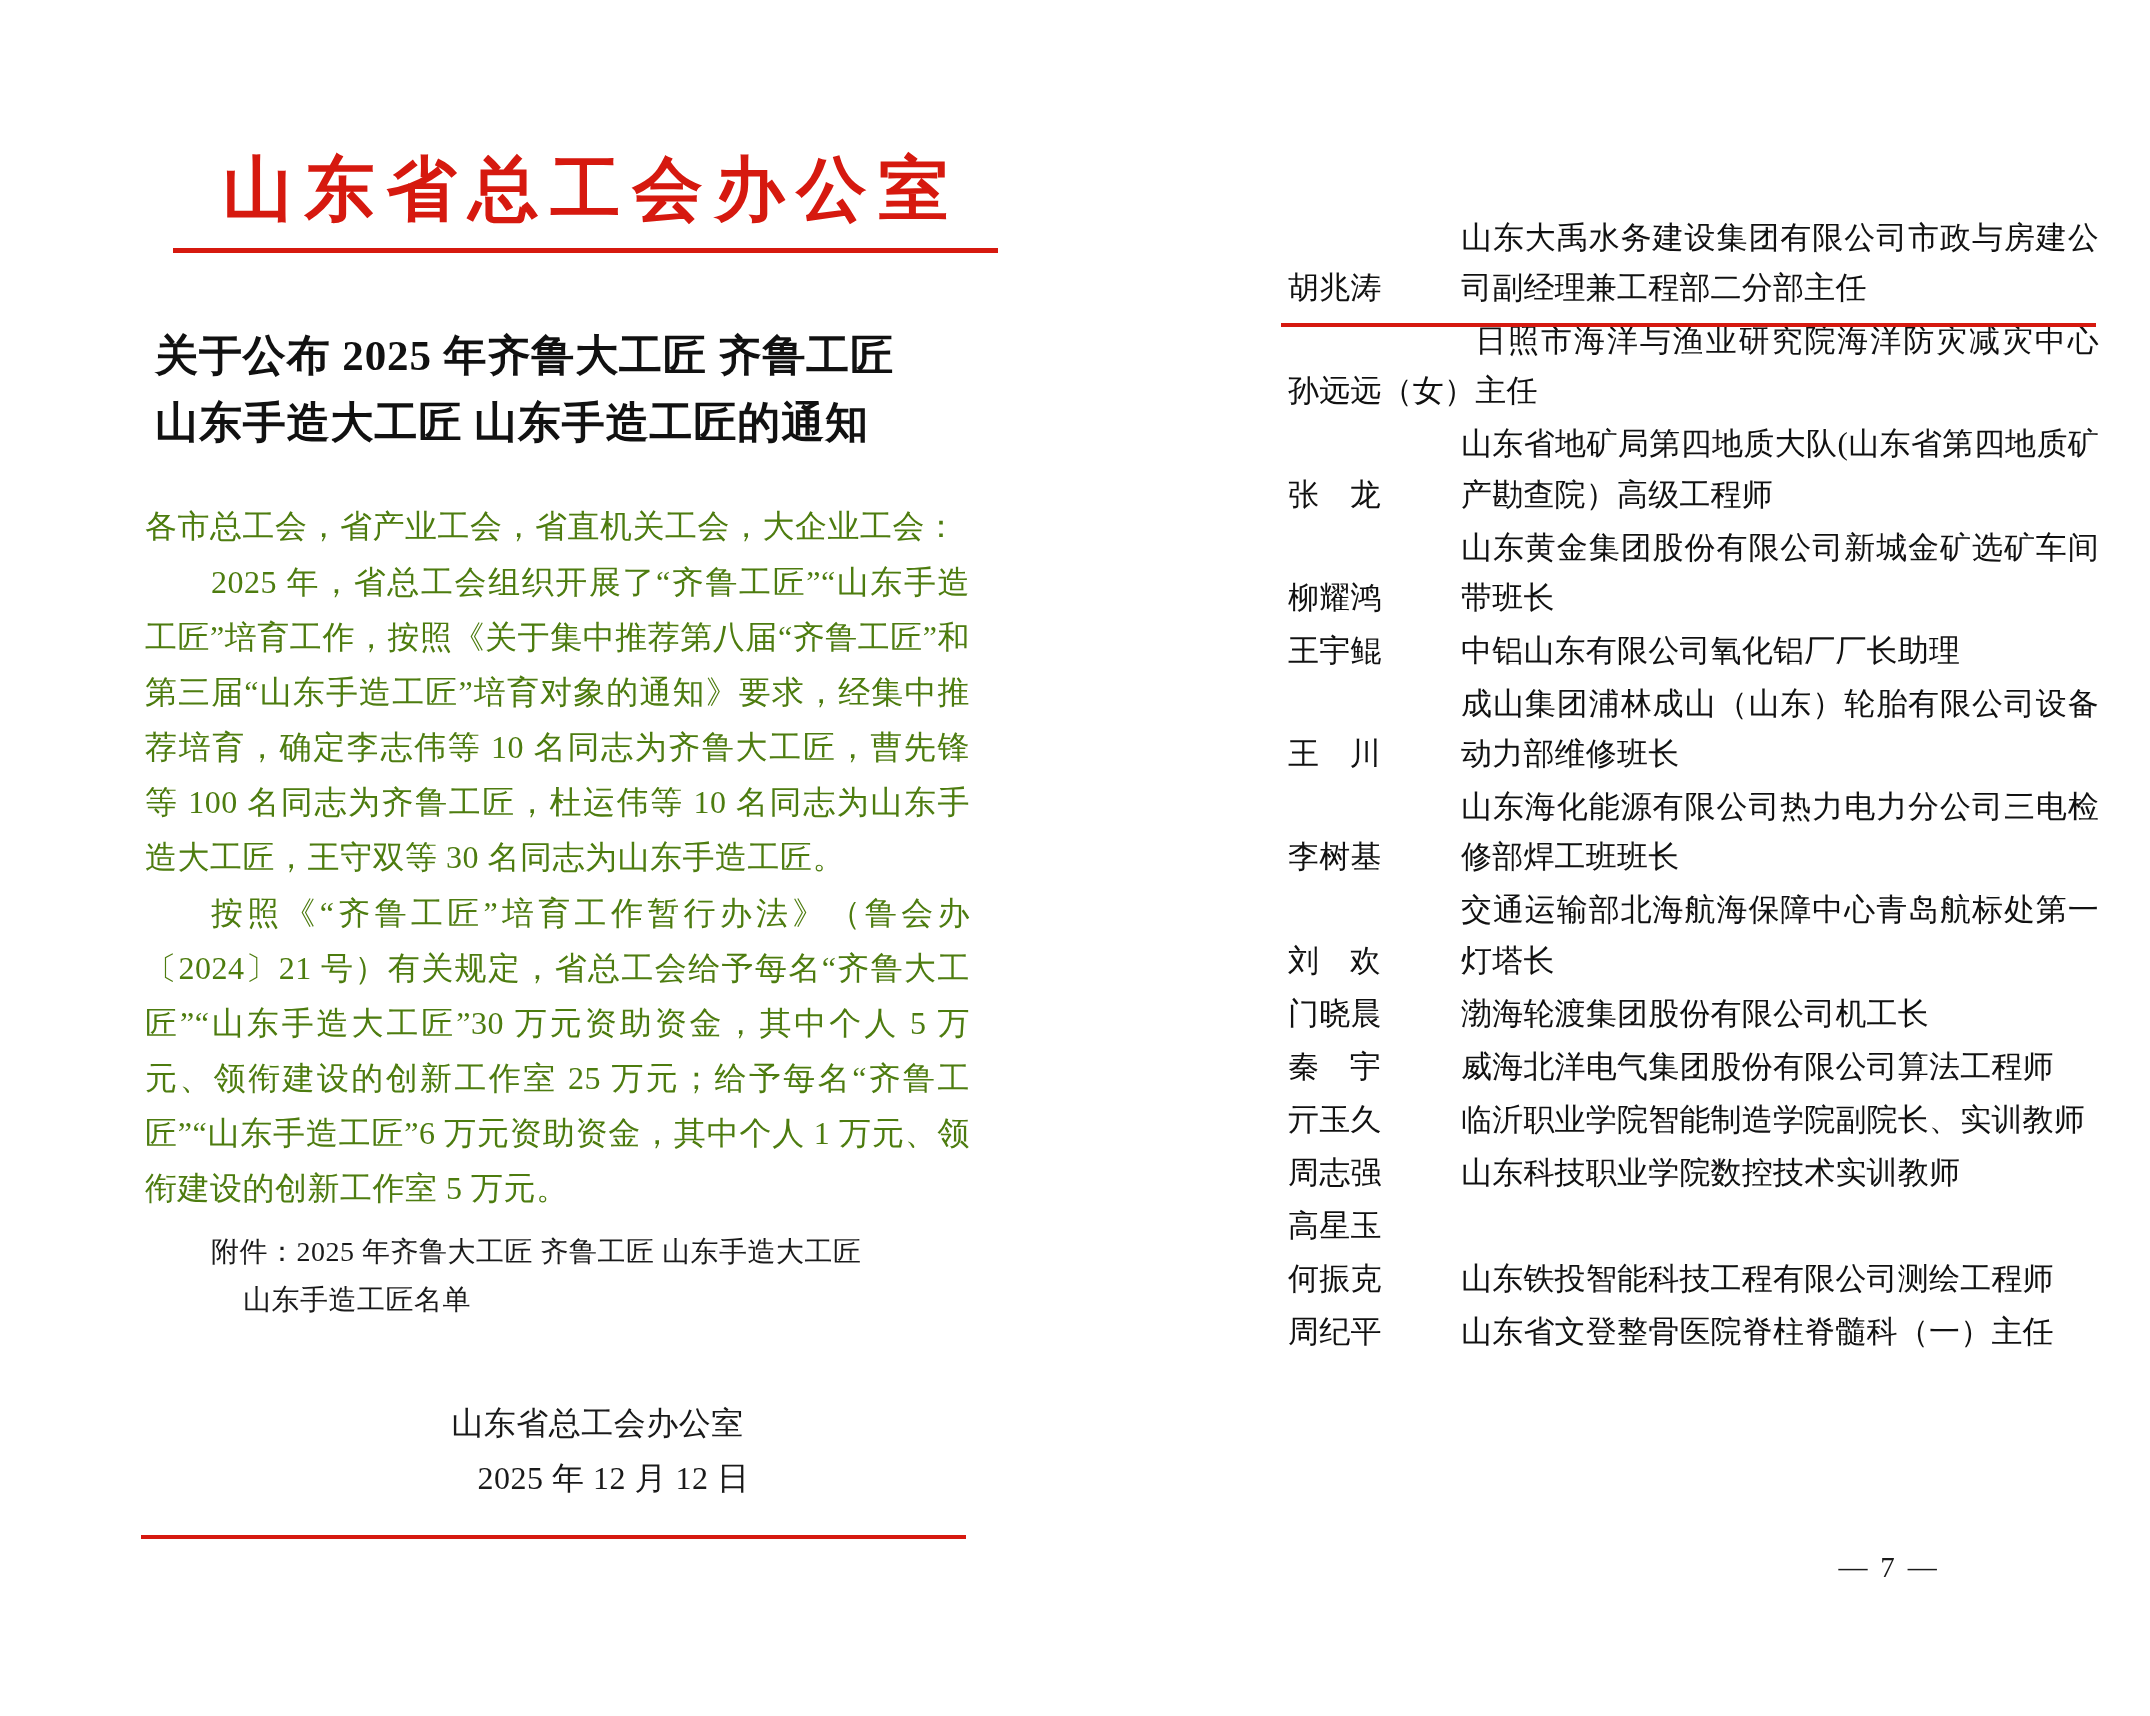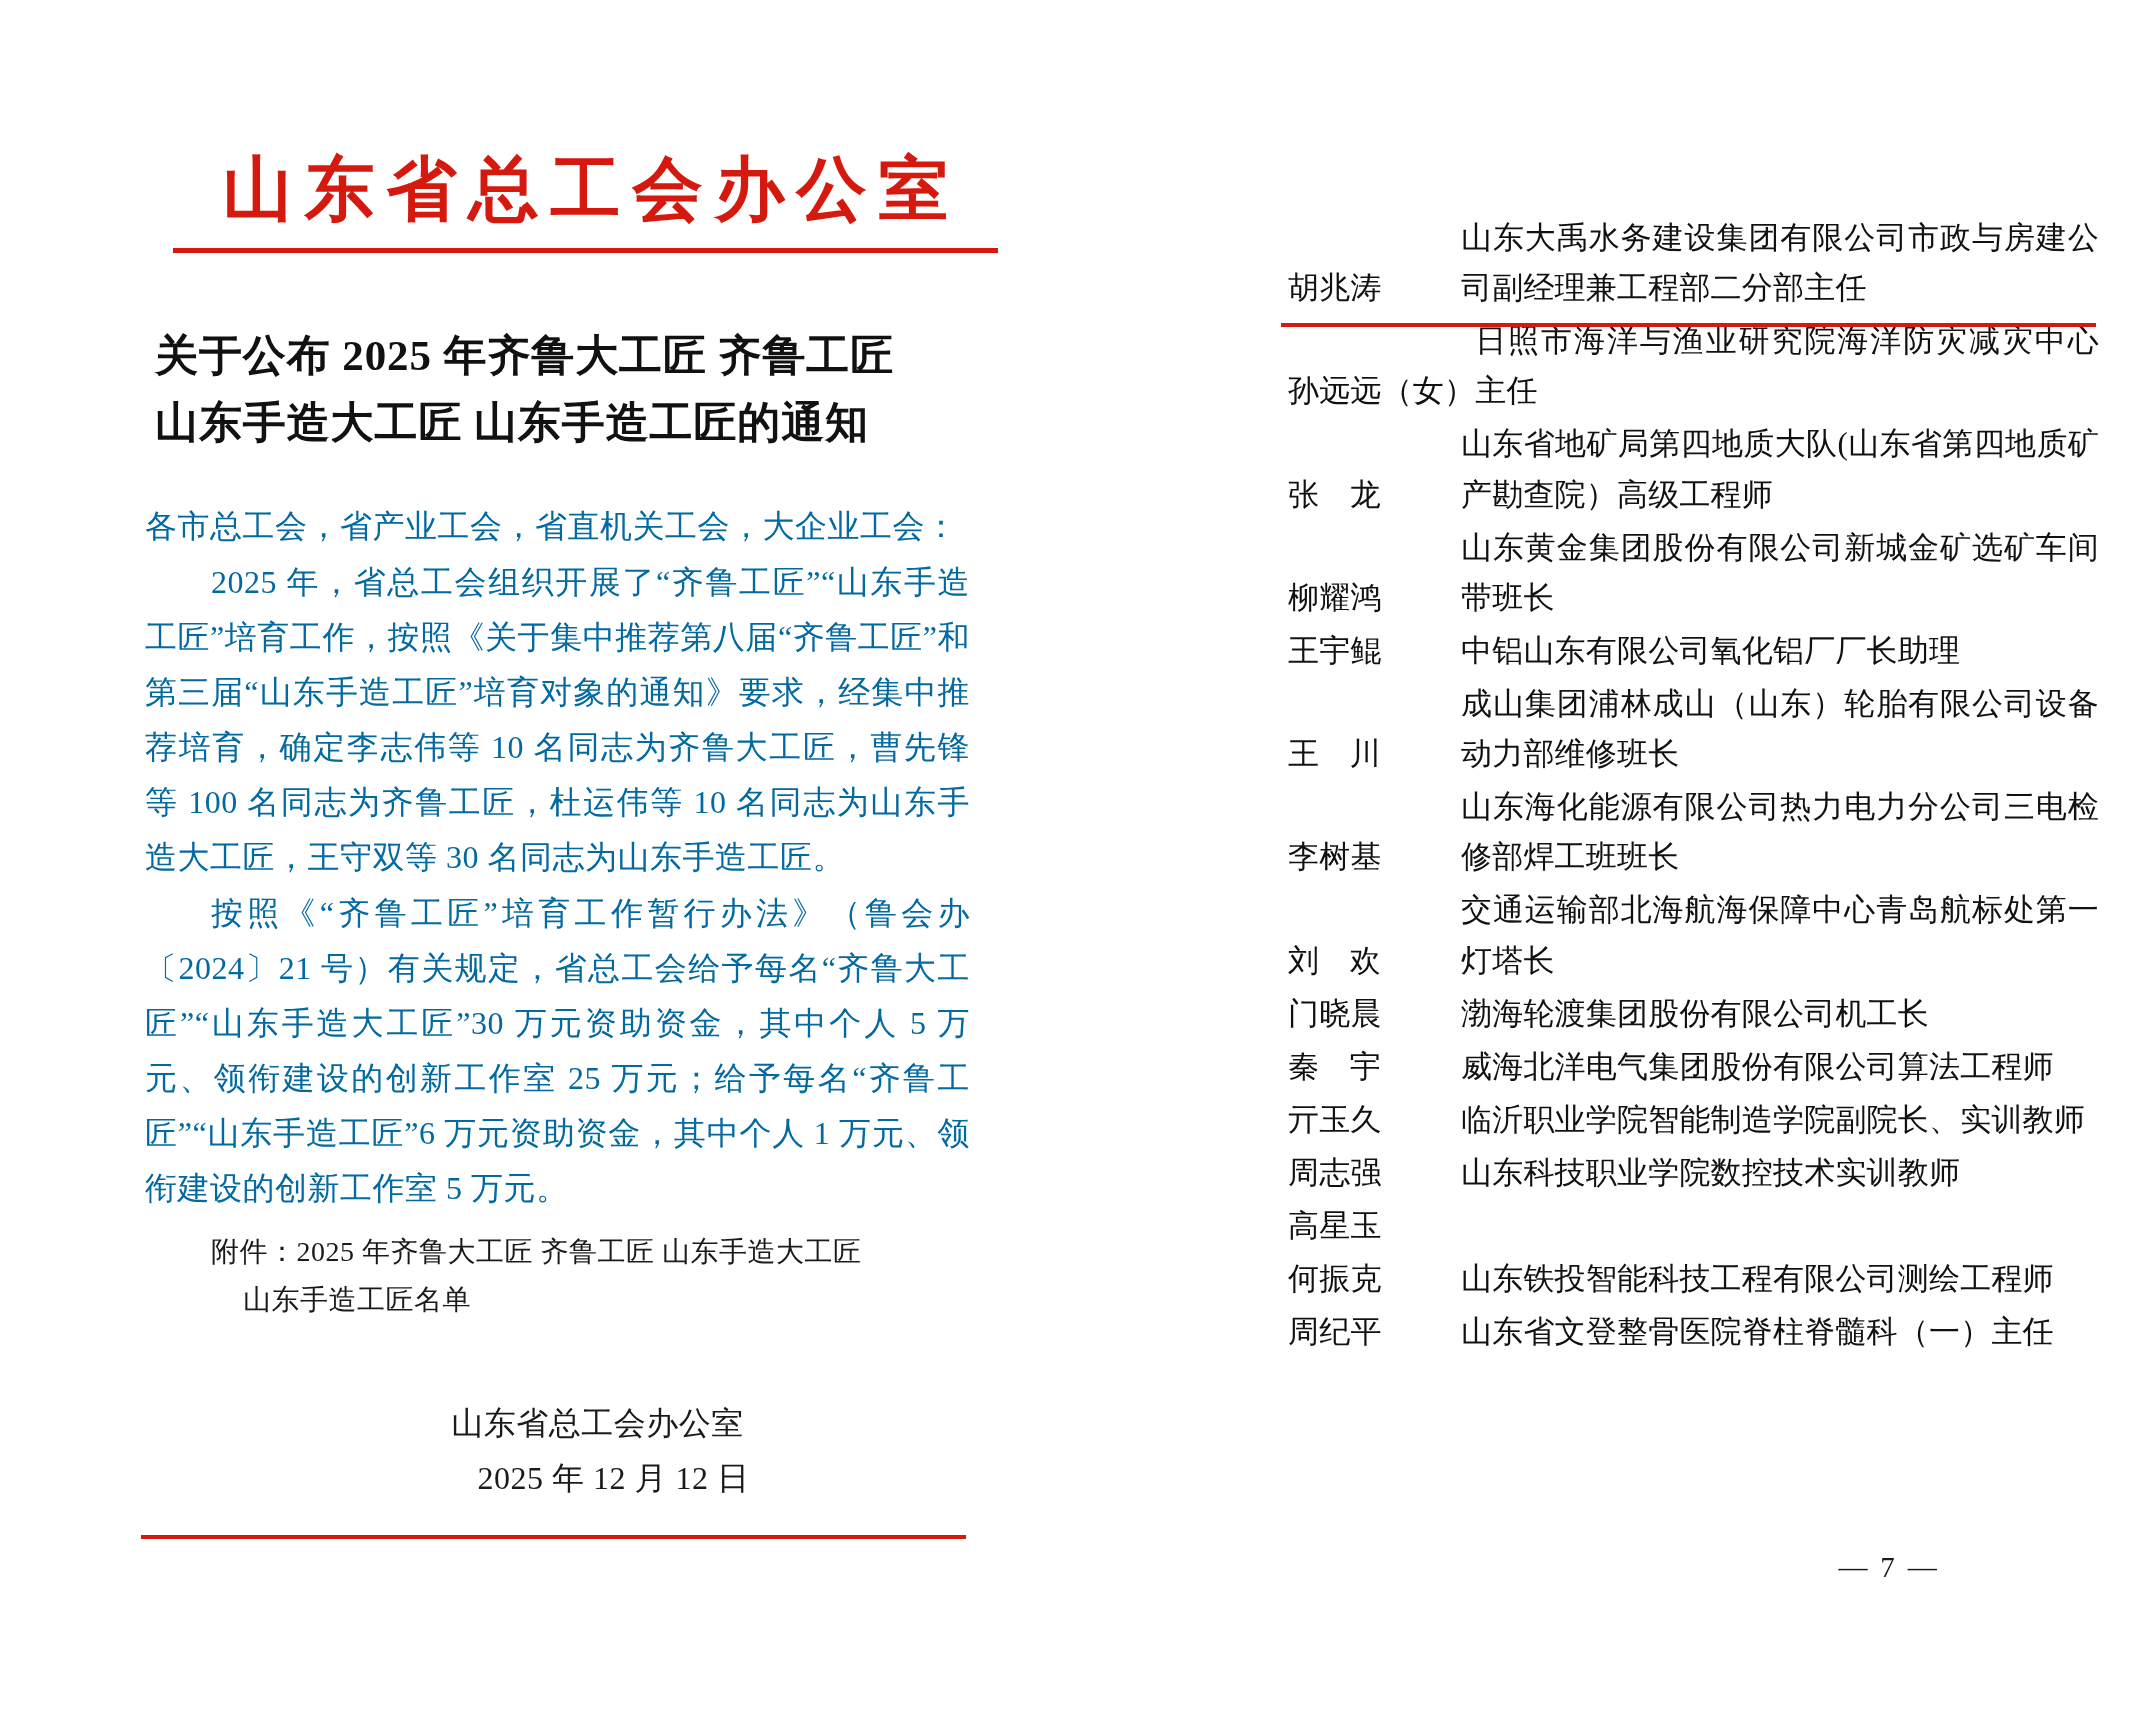--- a/index.html
+++ b/index.html
@@ -72,21 +72,21 @@
   }
 
   .body-text {
     position: absolute;
     left: 145px;
     top: 499px;
     width: 825px;
     font-size: 32px;
     line-height: 1.72;
     letter-spacing: 0.5px;
-    color: #0369a1;
+    color: #4d7c0f;
   }
   .body-text p {
     margin: 0 0 0.9px 0;
     text-align: justify;
     text-justify: inter-ideograph;
   }
   .indent2 { text-indent: 66px; }
 
   .attach {
     position: absolute;

